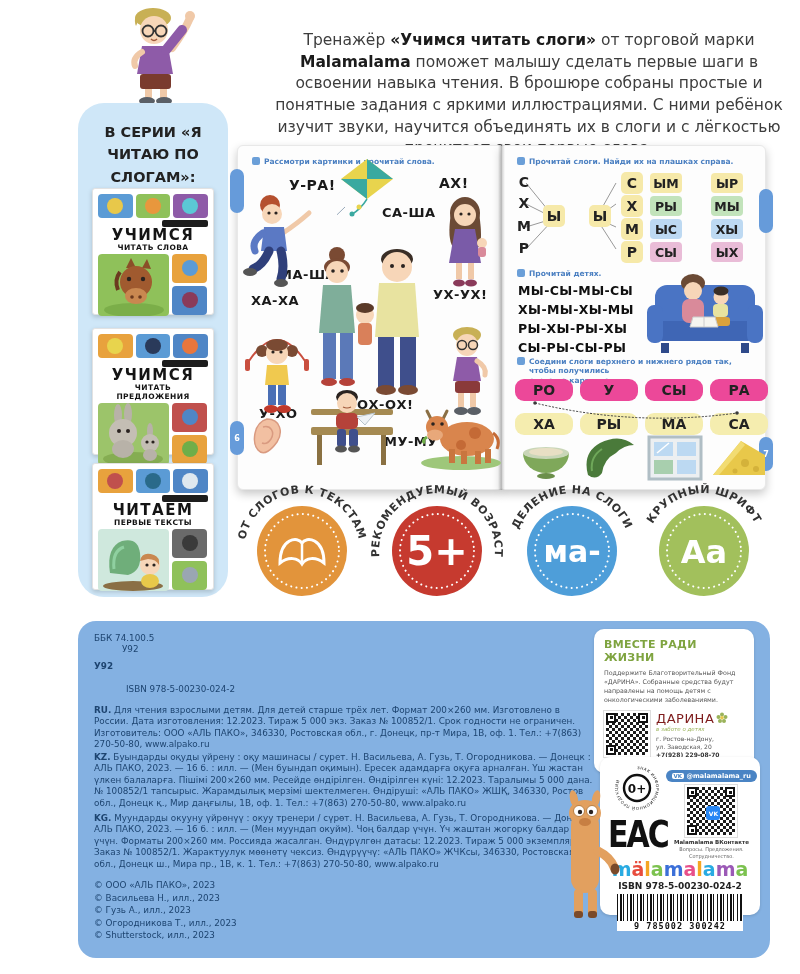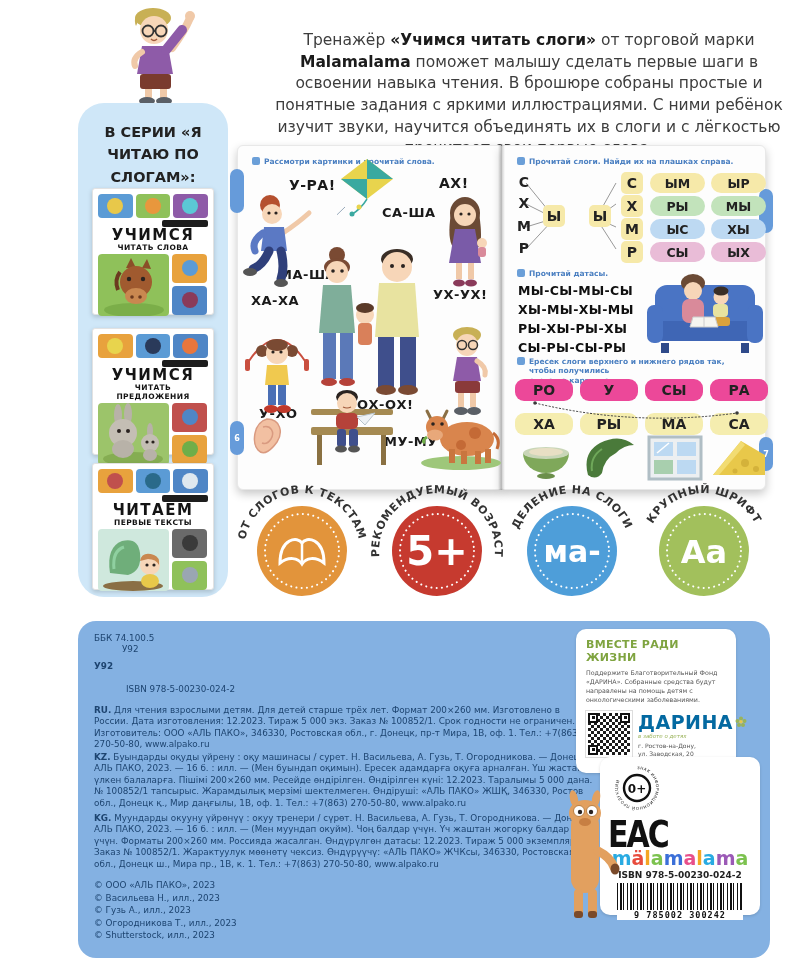--- a/index.html
+++ b/index.html
@@ -32,42 +32,42 @@
 .pageL,.pageR{position:absolute;top:0;width:265px;height:345px;background:#fdfdfd;border:1px solid #e8e8e8;box-shadow:0 4px 10px rgba(0,0,0,.22)}
 .pageL{left:0;border-radius:6px 2px 2px 6px}
 .pageR{left:264px;border-radius:2px 6px 6px 2px}
 .spine{position:absolute;left:261px;top:0;width:7px;height:345px;background:linear-gradient(90deg,rgba(0,0,0,0),rgba(0,0,0,.20) 50%,rgba(0,0,0,0))}
 .task{position:absolute;display:flex;align-items:flex-start;gap:4px;font-size:7.5px;font-weight:600;color:#4a7fc1;line-height:1.25}
 .bullet{width:8px;height:8px;border-radius:2px;background:#6b9fd8;flex:none;margin-top:0}
 .word{position:absolute;font-weight:bold;font-size:13px;color:#1a1a1a;letter-spacing:.5px;white-space:nowrap}
 .ptab{position:absolute;width:14px;background:#669bda;border-radius:7px;color:#fff;font-size:8px;font-weight:bold;display:flex;align-items:center;justify-content:center}
 .dl{position:absolute;width:18px;text-align:center;font-weight:bold;font-size:14px;color:#222}
 .ybox{position:absolute;width:22px;height:22px;background:#f6e9a9;border-radius:5px;display:flex;align-items:center;justify-content:center;font-weight:bold;font-size:14px;color:#222}
-.plate{position:absolute;width:55px;height:20px;border-radius:10px;display:flex;align-items:center;justify-content:center;font-weight:bold;font-size:12.5px;color:#222}
+.plate{position:absolute;width:32px;height:20px;border-radius:4px;display:flex;align-items:center;justify-content:center;font-weight:bold;font-size:12.5px;color:#222}
 .py{background:#f6e9a9}.pg{background:#c2e3bb}.pb{background:#bdd9f2}.pp{background:#e9bcd7}
 .syl{position:absolute;font-weight:bold;font-size:12.5px;color:#101010;letter-spacing:.4px;white-space:nowrap}
 .bplate{position:absolute;width:58px;height:22px;border-radius:9px;display:flex;align-items:center;justify-content:center;font-weight:bold;font-size:14px;color:#222}
 .gn{background:#ec4899}.yl{background:#f5edaf}
 
 
 .badge{position:absolute;width:150px;height:115px}
 .badge text.arc{font-size:11px;font-weight:bold;fill:#333;letter-spacing:.6px}
 .badge text.ctr{fill:#fff;font-weight:bold;text-anchor:middle}
 
 
 .imprint{position:absolute;left:78px;top:621px;width:692px;height:337px;background:#84b1e2;border-radius:18px}
 .imp{position:absolute;font-size:8.8px;line-height:11.4px;color:#1d4470}
 .imp b{font-weight:bold}
 .whitebox{position:absolute;background:#fff;border-radius:10px;box-shadow:0 1px 3px rgba(0,0,0,.15)}
 .ch-title{font-size:11px;font-weight:bold;color:#7fa440;letter-spacing:.3px;margin:9px 10px 4px}
 .ch-body{font-size:6.3px;line-height:1.45;color:#555;margin:0 10px 6px}
 .qr{position:relative;background:repeating-conic-gradient(#1c1c1c 0% 25%,#fff 0% 50%) 0 0/6px 6px;border:2px solid #fff;outline:1px solid #ddd}
 .fp{position:absolute;width:10px;height:10px;border:2px solid #111;background:#fff}
 .fp i{position:absolute;left:1.5px;top:1.5px;width:3px;height:3px;background:#111}
-.darina{font-size:19px;font-weight:bold;color:#0369a1;letter-spacing:.5px}
+.darina{font-size:13px;font-weight:normal;color:#7f1d1d;letter-spacing:.5px}
 .tagline{font-size:5.5px;font-style:italic;color:#9ab35a}
 .addr{font-size:6px;color:#555;line-height:1.4}
 .vkpill{display:inline-flex;align-items:center;gap:3px;background:#4a84c4;color:#fff;font-size:6.5px;font-weight:bold;border-radius:7px;padding:2px 6px}
 .vkcap1{font-size:5.5px;font-weight:bold;color:#333;line-height:1.3}
 .vkcap2{font-size:5px;color:#666;line-height:1.35}
 .mlogo{display:flex;justify-content:center;font-weight:bold;font-size:19px;letter-spacing:0;line-height:1}
 .mlogo span:nth-child(1){color:#29abe2}.mlogo span:nth-child(2){color:#e84c3d}
 .mlogo span:nth-child(3){color:#f5a623}.mlogo span:nth-child(4){color:#7cc24f}
 .mlogo span:nth-child(5){color:#3b6fd8}.mlogo span:nth-child(6){color:#e84f8a}
 .mlogo span:nth-child(7){color:#f5a623}.mlogo span:nth-child(8){color:#29abe2}
@@ -413,21 +413,21 @@
     <div class="plate py" style="left:474px;top:28px">ЫР</div>
     <div class="plate pg" style="left:413px;top:51px">РЫ</div>
     <div class="plate pg" style="left:474px;top:51px">МЫ</div>
     <div class="plate pb" style="left:413px;top:74px">ЫС</div>
     <div class="plate pb" style="left:474px;top:74px">ХЫ</div>
     <div class="plate pp" style="left:413px;top:97px">СЫ</div>
     <div class="plate pp" style="left:474px;top:97px">ЫХ</div>
 
     <div class="task" style="left:280px;top:124px;width:150px">
       <span class="bullet"></span>
-      <span>Прочитай датасы.</span>
+      <span>Прочитай детях.</span>
     </div>
     <div class="syl" style="left:281px;top:138px">МЫ-СЫ-МЫ-СЫ</div>
     <div class="syl" style="left:281px;top:157px">ХЫ-МЫ-ХЫ-МЫ</div>
     <div class="syl" style="left:281px;top:176px">РЫ-ХЫ-РЫ-ХЫ</div>
     <div class="syl" style="left:281px;top:195px">СЫ-РЫ-СЫ-РЫ</div>
 
     <svg class="abs" style="left:408px;top:120px" width="120" height="95" viewBox="0 0 120 95">
       <rect x="10" y="20" width="100" height="44" rx="12" fill="#4a74c4"></rect>
       <rect x="10" y="56" width="100" height="20" rx="7" fill="#3f66b5"></rect>
       <rect x="2" y="40" width="16" height="38" rx="7" fill="#4a74c4"></rect>
@@ -441,21 +441,21 @@
       <ellipse cx="76" cy="26" rx="7.5" ry="4.5" fill="#3a2e26"></ellipse>
       <rect x="68" y="39" width="15" height="13" rx="4" fill="#e8e3a0"></rect>
       <rect x="68" y="52" width="17" height="9" rx="3" fill="#d9a23d"></rect>
       <polygon points="48,52 70,52 73,62 45,62" fill="#f5f5f0" stroke="#ccc" stroke-width="1"></polygon>
       <line x1="59" y1="52" x2="59" y2="62" stroke="#ccc" stroke-width="1"></line>
     </svg>
 
     <div class="task" style="left:280px;top:212px;width:235px">
       <span class="bullet"></span>
       <span>
-          <span style="display:block">Ересек слоги верхнего и нижнего рядов так, чтобы получились</span>
+          <span style="display:block">Соедини слоги верхнего и нижнего рядов так, чтобы получились</span>
           <span style="display:block">слова на картинках.</span>
         </span>
     </div>
 
     <div class="bplate gn" style="left:278px;top:234px">РО</div>
     <div class="bplate gn" style="left:343px;top:234px">У</div>
     <div class="bplate gn" style="left:408px;top:234px">СЫ</div>
     <div class="bplate gn" style="left:473px;top:234px">РА</div>
     <div class="bplate yl" style="left:278px;top:268px">ХА</div>
     <div class="bplate yl" style="left:343px;top:268px">РЫ</div>
@@ -545,21 +545,21 @@
     <p class="imp" style="left:16px;top:192px;width:502px"><b>KG.</b><span> Муундарды окууну үйрөнүү : окуу тренери / сүрөт. Н. Васильева, А. Гузь, Т. Огородникова. — Донецк : АЛЬ ПАКО, 2023. — 16 б. : илл. — (Мен муундап окуйм). Чоң балдар үчүн. Үч жаштан жогорку балдар үчүн. Форматы 200×260 мм. Россияда жасалган. Өндүрүлгөн датасы: 12.2023. Тираж 5 000 экземпляр. Заказ № 100852/1. Жарактуулук мөөнөтү чексиз. Өндүрүүчү: «АЛЬ ПАКО» ЖЧКсы, 346330, Ростовская обл., Донецк ш., Мира пр., 1В, к. 1. Тел.: +7(863) 270-50-80, www.alpako.ru</span></p>
 
     <div class="cpy" style="position:absolute;left:16px;top:258px">
       <div>© ООО «АЛЬ ПАКО», 2023</div>
       <div>© Васильева Н., илл., 2023</div>
       <div>© Гузь А., илл., 2023</div>
       <div>© Огородникова Т., илл., 2023</div>
       <div>© Shutterstock, илл., 2023</div>
     </div>
 
-    <div class="whitebox" style="left:498px;top:8px;width:160px;height:144px">
+    <div class="whitebox" style="left:516px;top:8px;width:160px;height:144px">
       <div class="ch-title">ВМЕСТЕ РАДИ ЖИЗНИ</div>
       <div class="ch-body">Поддержите Благотворительный Фонд «ДАРИНА». Собранные средства будут направлены на помощь детям с онкологическими заболеваниями.</div>
       <div style="display:flex;gap:6px;margin:0 10px">
         <div class="qr" style="width:46px;height:46px;flex:none">
           <span class="fp" style="left:0;top:0">
               <i></i>
             </span>
           <span class="fp" style="right:0;top:0">
               <i></i>
             </span>
@@ -616,20 +616,41 @@
           <svg width="50" height="50" viewBox="0 0 50 50">
             <defs>
                 <path id="ring0" d="M 25,6 A 19,19 0 1 1 24.99,6"></path>
               </defs>
             <text font-size="4" fill="#222" letter-spacing="0.5"><textPath href="#ring0">ЗНАК ИНФОРМАЦИОННОЙ ПРОДУКЦИИ</textPath></text>
             <circle cx="25" cy="25" r="13" fill="#fff" stroke="#111" stroke-width="2.4"></circle>
             <text x="25" y="29.5" text-anchor="middle" font-size="12" font-weight="bold" fill="#111">0+</text>
           </svg>
           <div style="font-size:30px;font-weight:bold;color:#111;letter-spacing:-2px;transform:scaleY(1.25);line-height:1;margin-top:2px">ЕАС</div>
         </div>
+        <div style="flex:1;text-align:center">
+          <div class="vkpill">
+              <span style="background:#fff;color:#4a84c4;border-radius:2px;padding:0 1.5px;font-size:5.5px">VK</span>
+              <span>@malamalama_ru</span>
+            </div>
+          <div class="qr" style="width:52px;height:52px;margin:3px auto 2px">
+            <span class="fp" style="left:0;top:0">
+                <i></i>
+              </span>
+            <span class="fp" style="right:0;top:0">
+                <i></i>
+              </span>
+            <span class="fp" style="left:0;bottom:0">
+                <i></i>
+              </span>
+            <span style="position:absolute;left:19px;top:19px;width:14px;height:14px;background:#2787f5;border-radius:3px;color:#fff;font-size:6px;font-weight:bold;display:flex;align-items:center;justify-content:center">VK</span>
+          </div>
+          <div class="vkcap1">Malamalama ВКонтакте</div>
+          <div class="vkcap2">Вопросы. Предложения.</div>
+          <div class="vkcap2">Сотрудничество.</div>
+        </div>
       </div>
       <div class="mlogo">
         <span>m</span>
           <span>ä</span>
           <span>l</span>
           <span>a</span>
           <span>m</span>
           <span>a</span>
           <span>l</span>
           <span>a</span>

